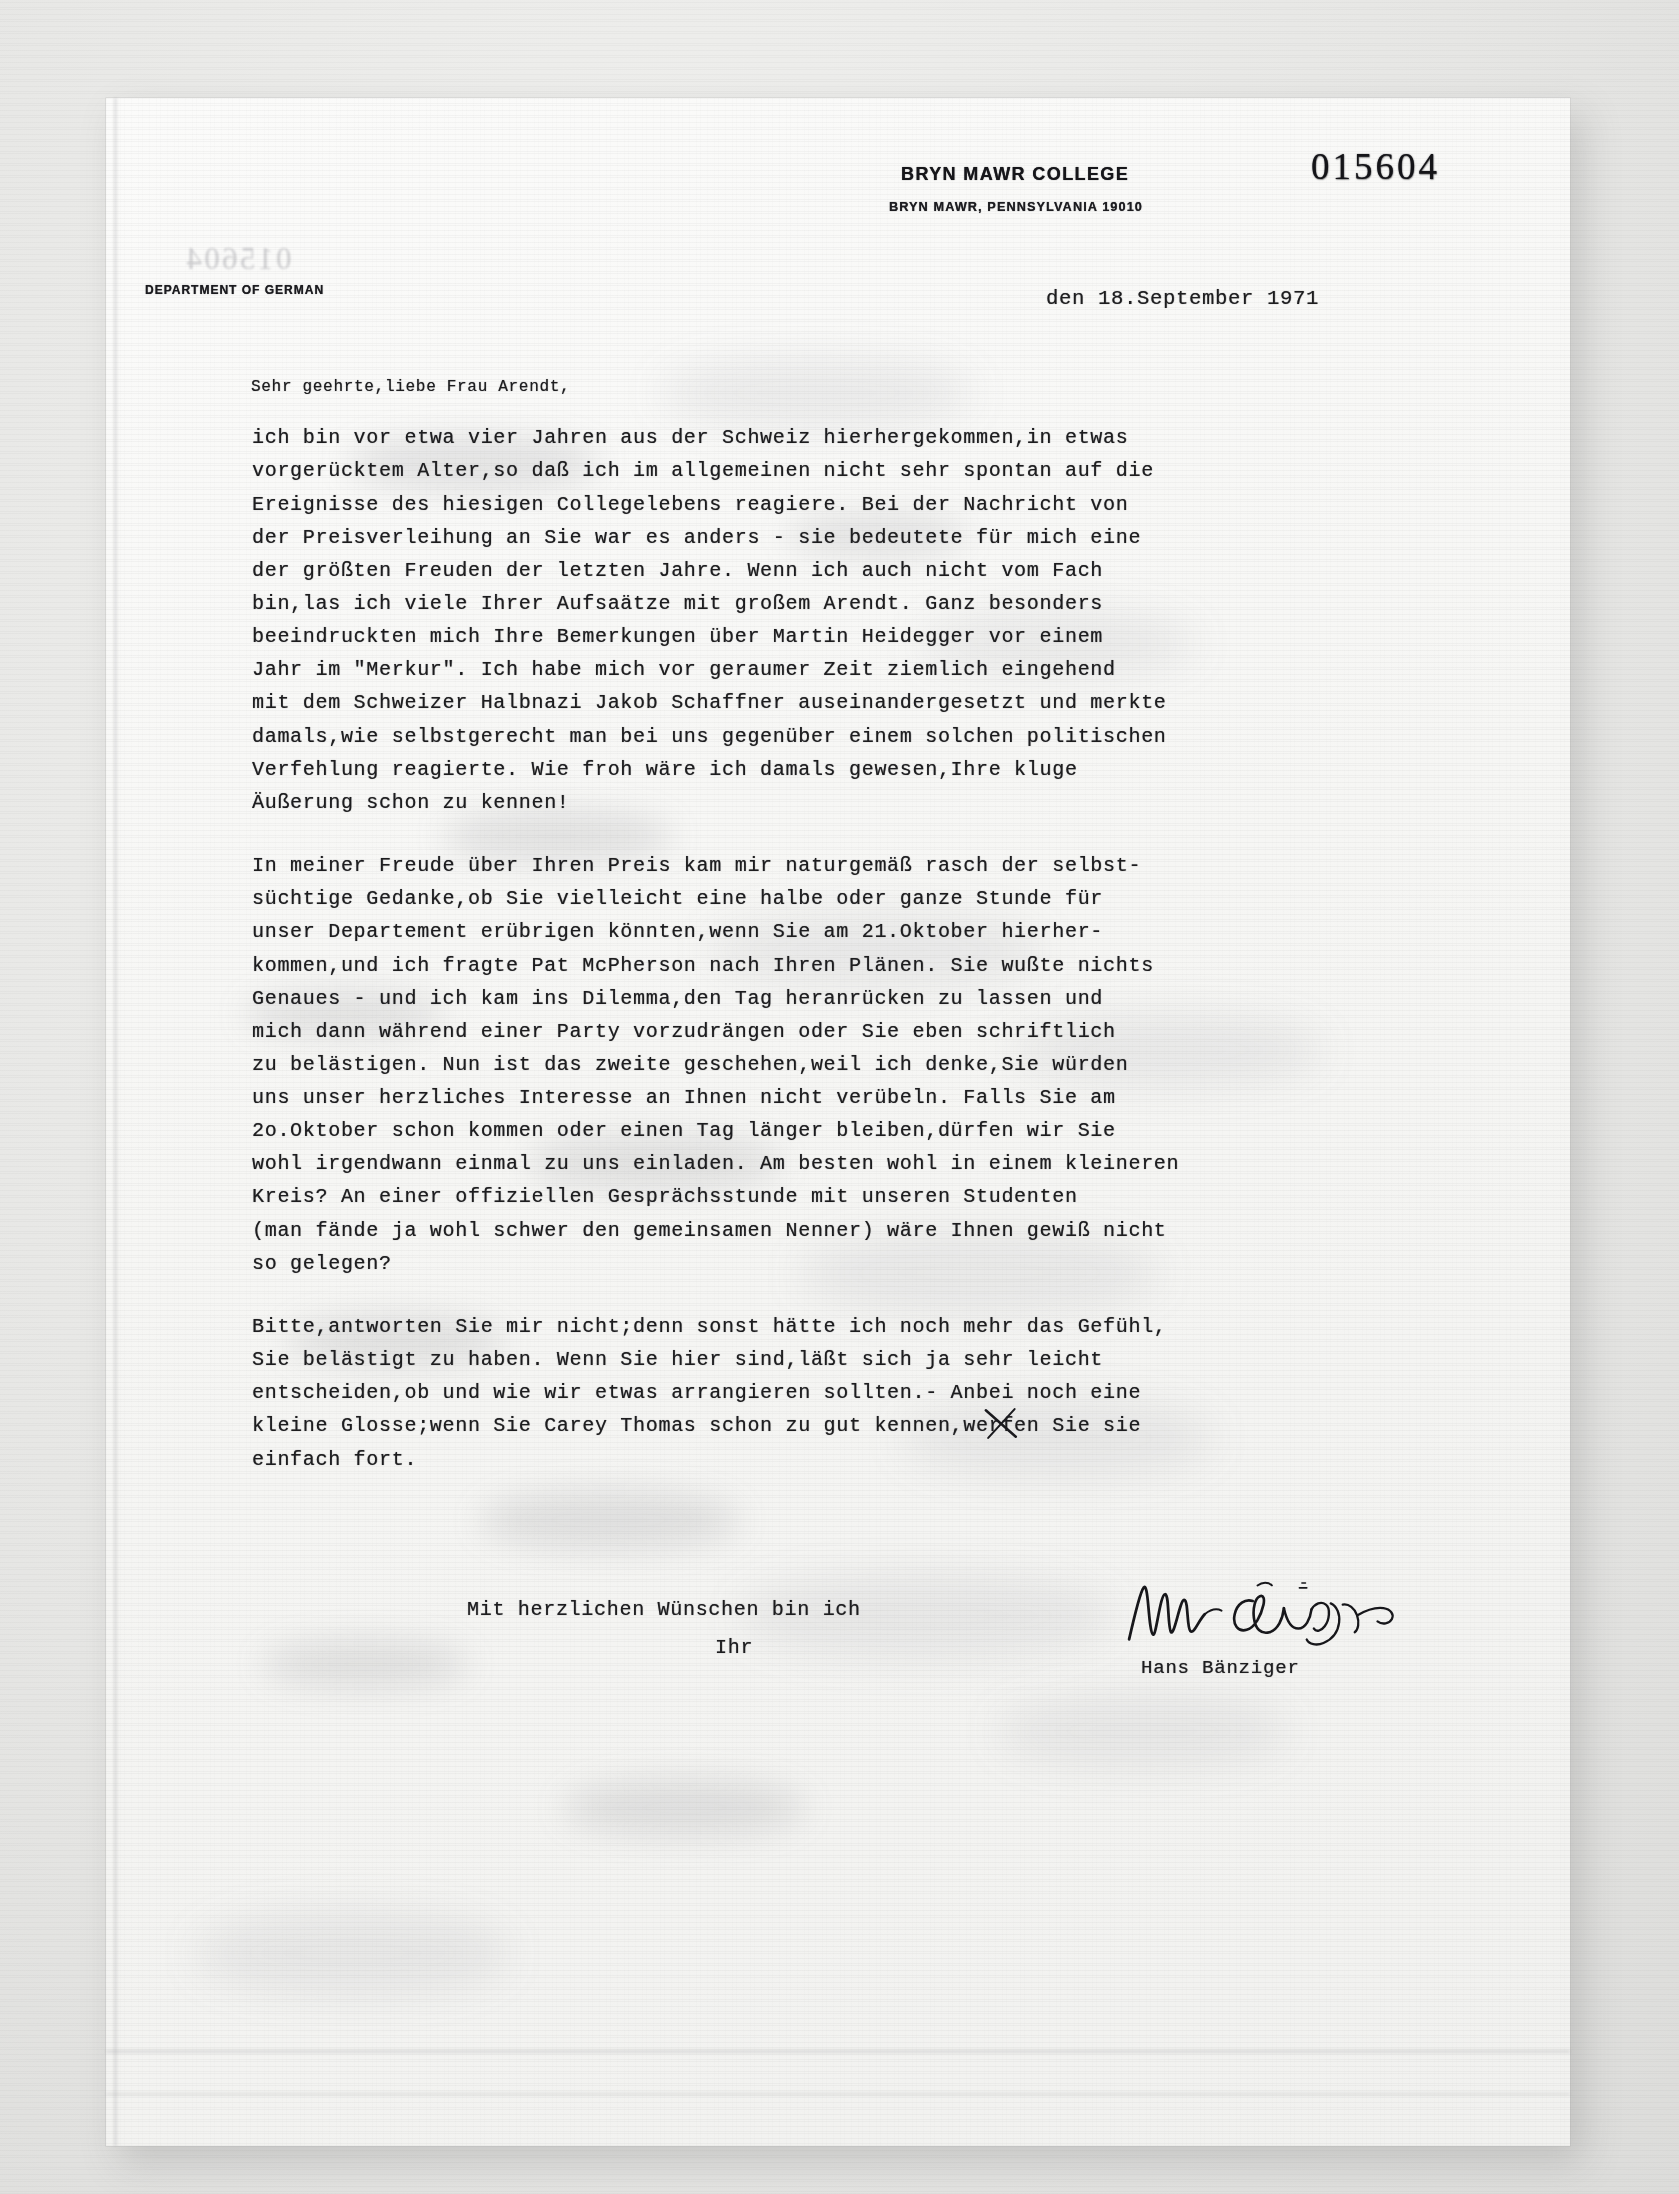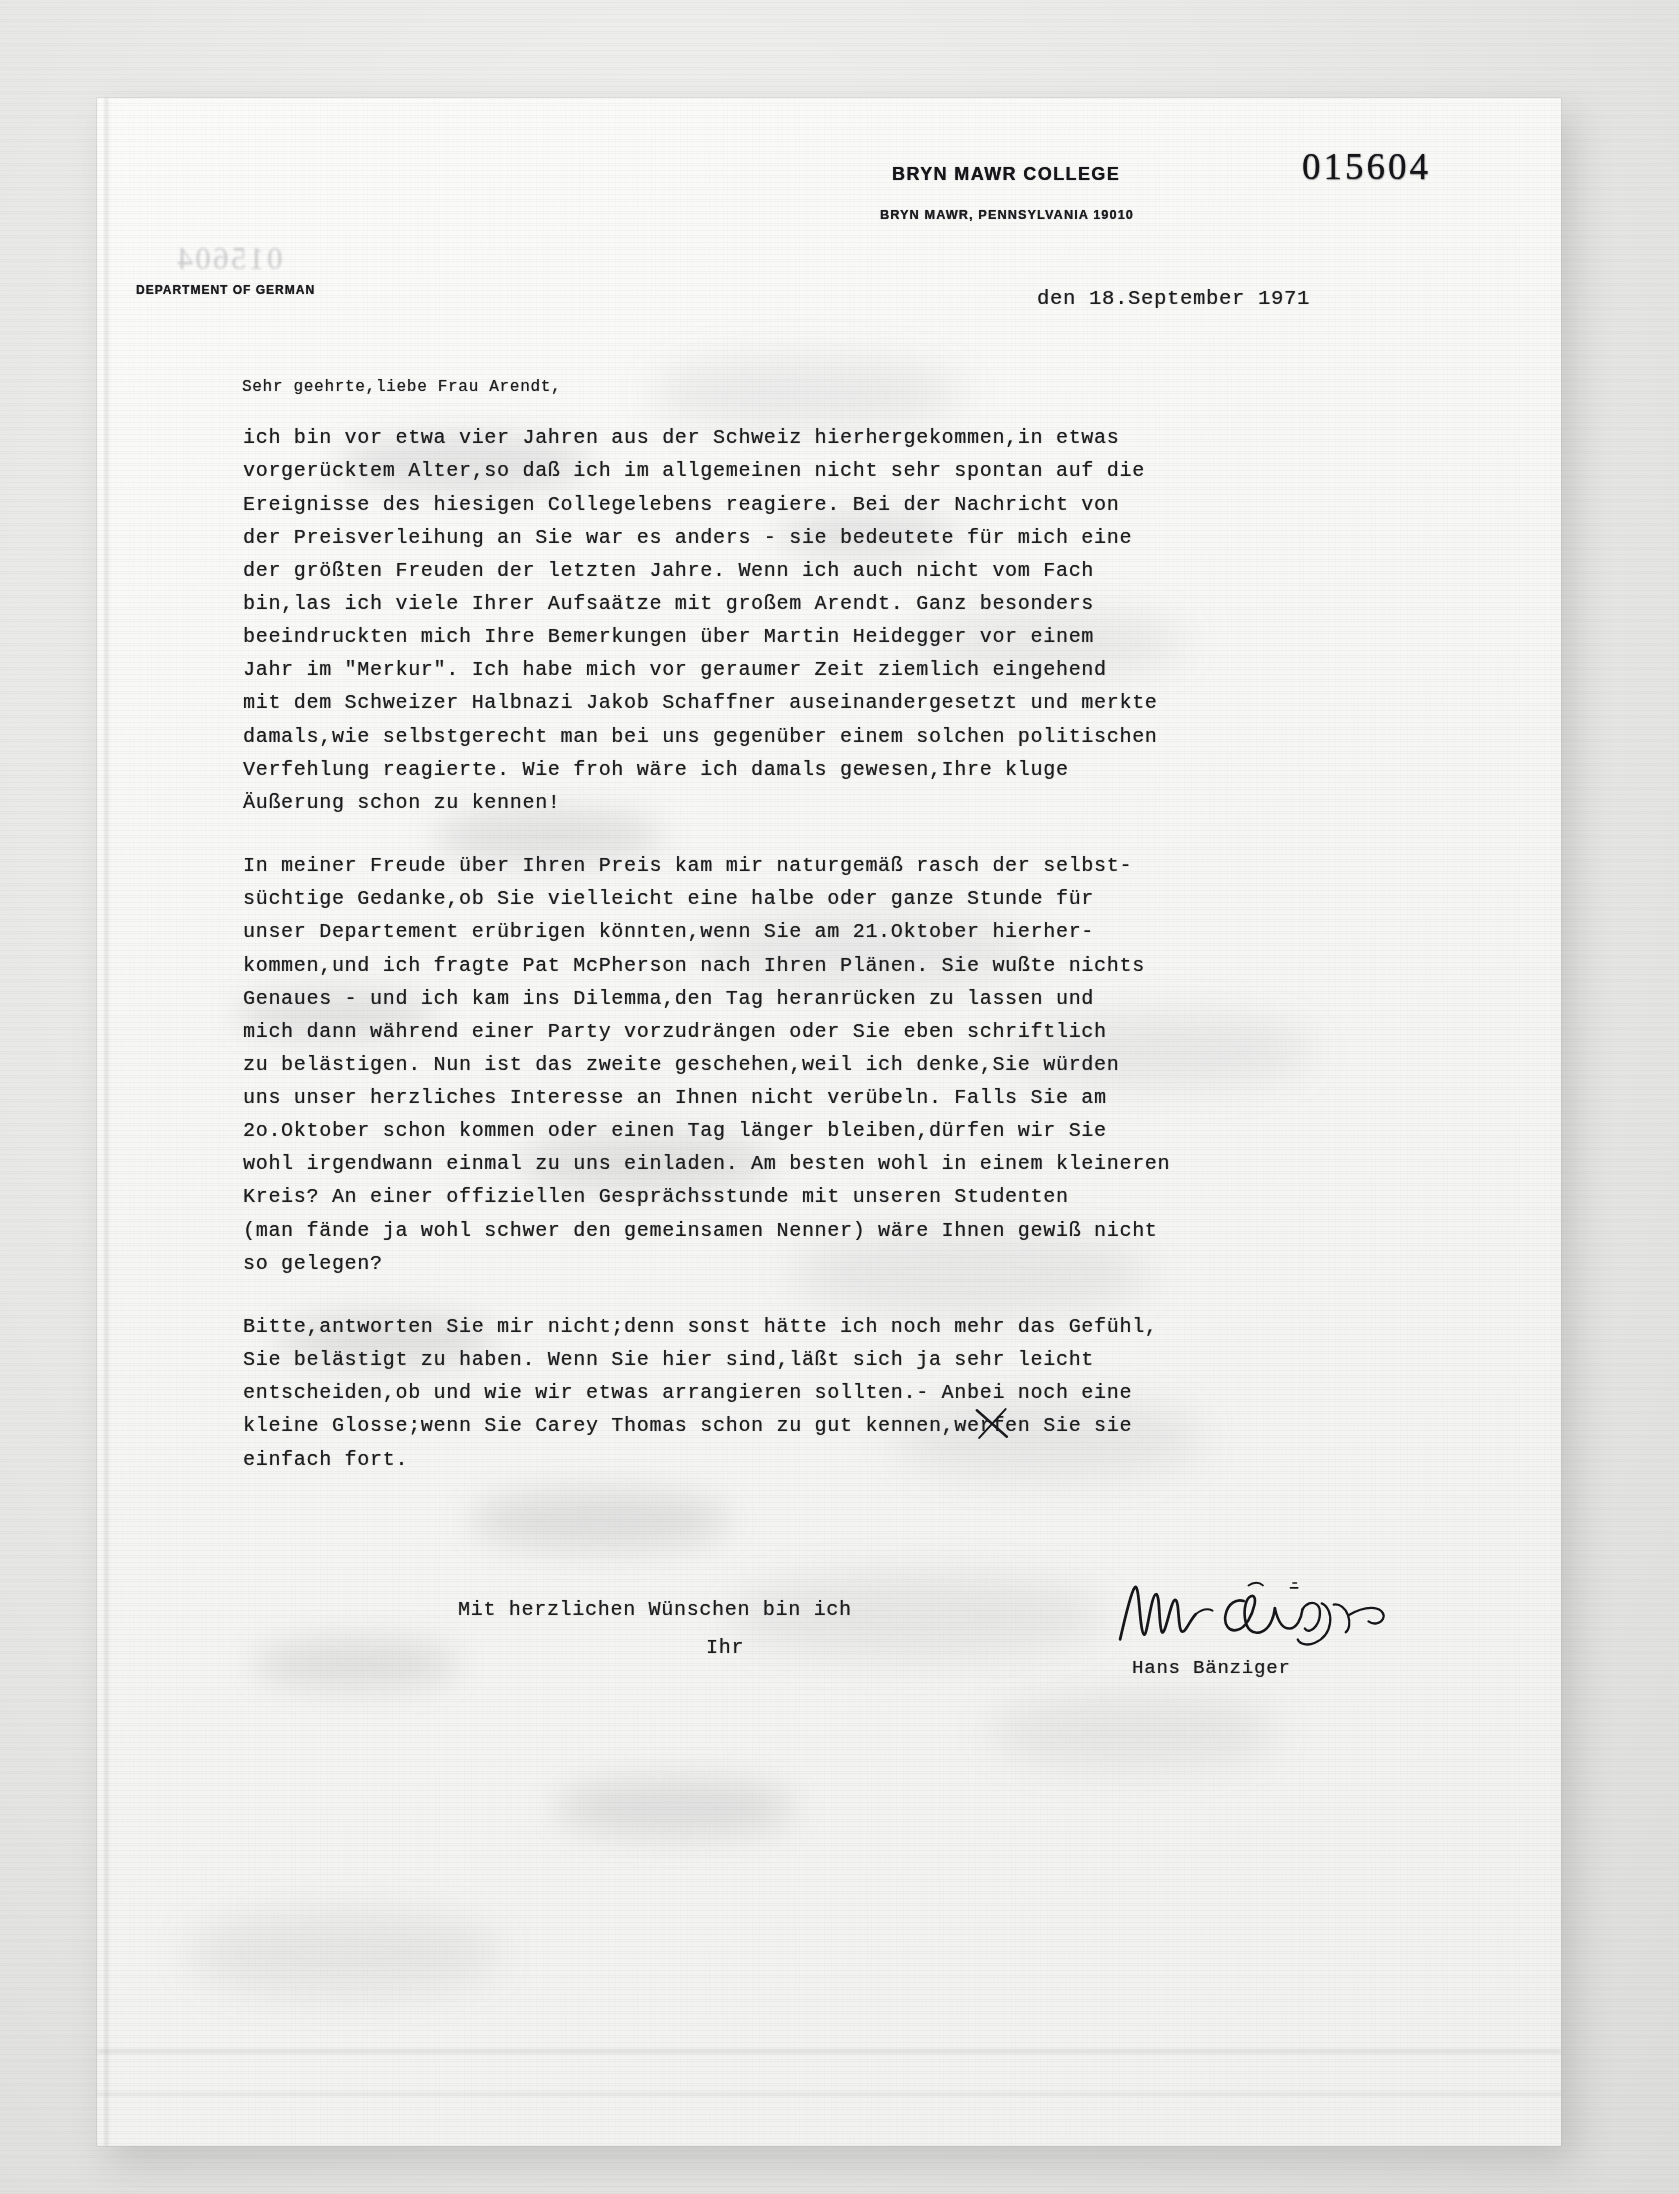--- a/index.html
+++ b/index.html
@@ -18,21 +18,21 @@
         rgba(120,120,120,0.050) 0px,
         rgba(120,120,120,0.050) 0.6px,
         rgba(255,255,255,0.0) 0.6px,
         rgba(255,255,255,0.0) 2.4px),
       radial-gradient(ellipse at 40% 30%, #f3f3f1 0%, #e6e6e4 62%, #dcdcda 100%);
   }
 
   
   #sheet {
     position: absolute;
-    left: 97px;
+    left: 106px;
     top: 98px;
     width: 1464px;
     height: 2048px;
     background:
       repeating-linear-gradient(0deg,
         rgba(110,110,110,0.055) 0px,
         rgba(110,110,110,0.055) 0.6px,
         rgba(255,255,255,0) 0.6px,
         rgba(255,255,255,0) 2.4px),
       repeating-linear-gradient(90deg,
@@ -84,21 +84,20 @@
   }
   .letterhead-line2 {
     position: absolute;
     font-family: "Liberation Sans", "DejaVu Sans", sans-serif;
     font-weight: bold;
     font-size: 12.7px;
     letter-spacing: 1.1px;
     color: #1c1c20;
     white-space: pre;
     text-shadow: 0 0 0.7px rgba(30,30,35,0.7), 0.2px 0.2px 0.7px rgba(50,50,50,0.45);
-    margin-top: 8px;
   }
   .dept {
     position: absolute;
     font-family: "Liberation Sans", "DejaVu Sans", sans-serif;
     font-weight: bold;
     font-size: 12px;
     letter-spacing: 1px;
     color: #1b1b1f;
     white-space: pre;
     text-shadow: 0 0 0.7px rgba(30,30,35,0.7), 0.2px 0.2px 0.7px rgba(50,50,50,0.45);

